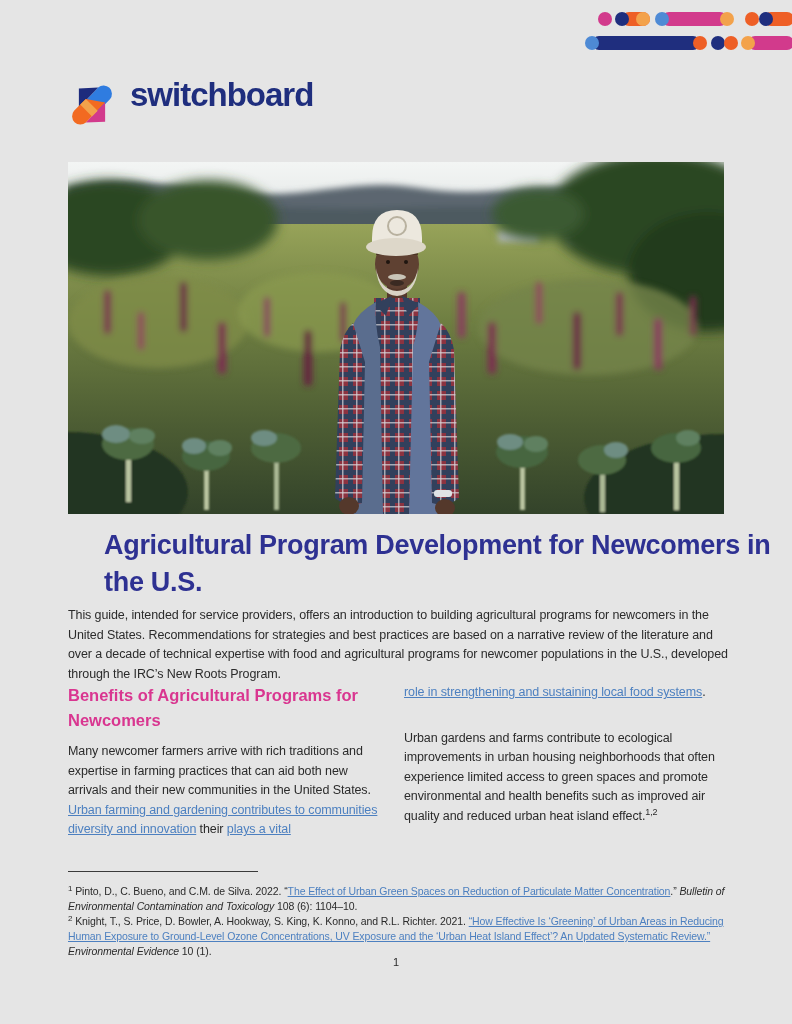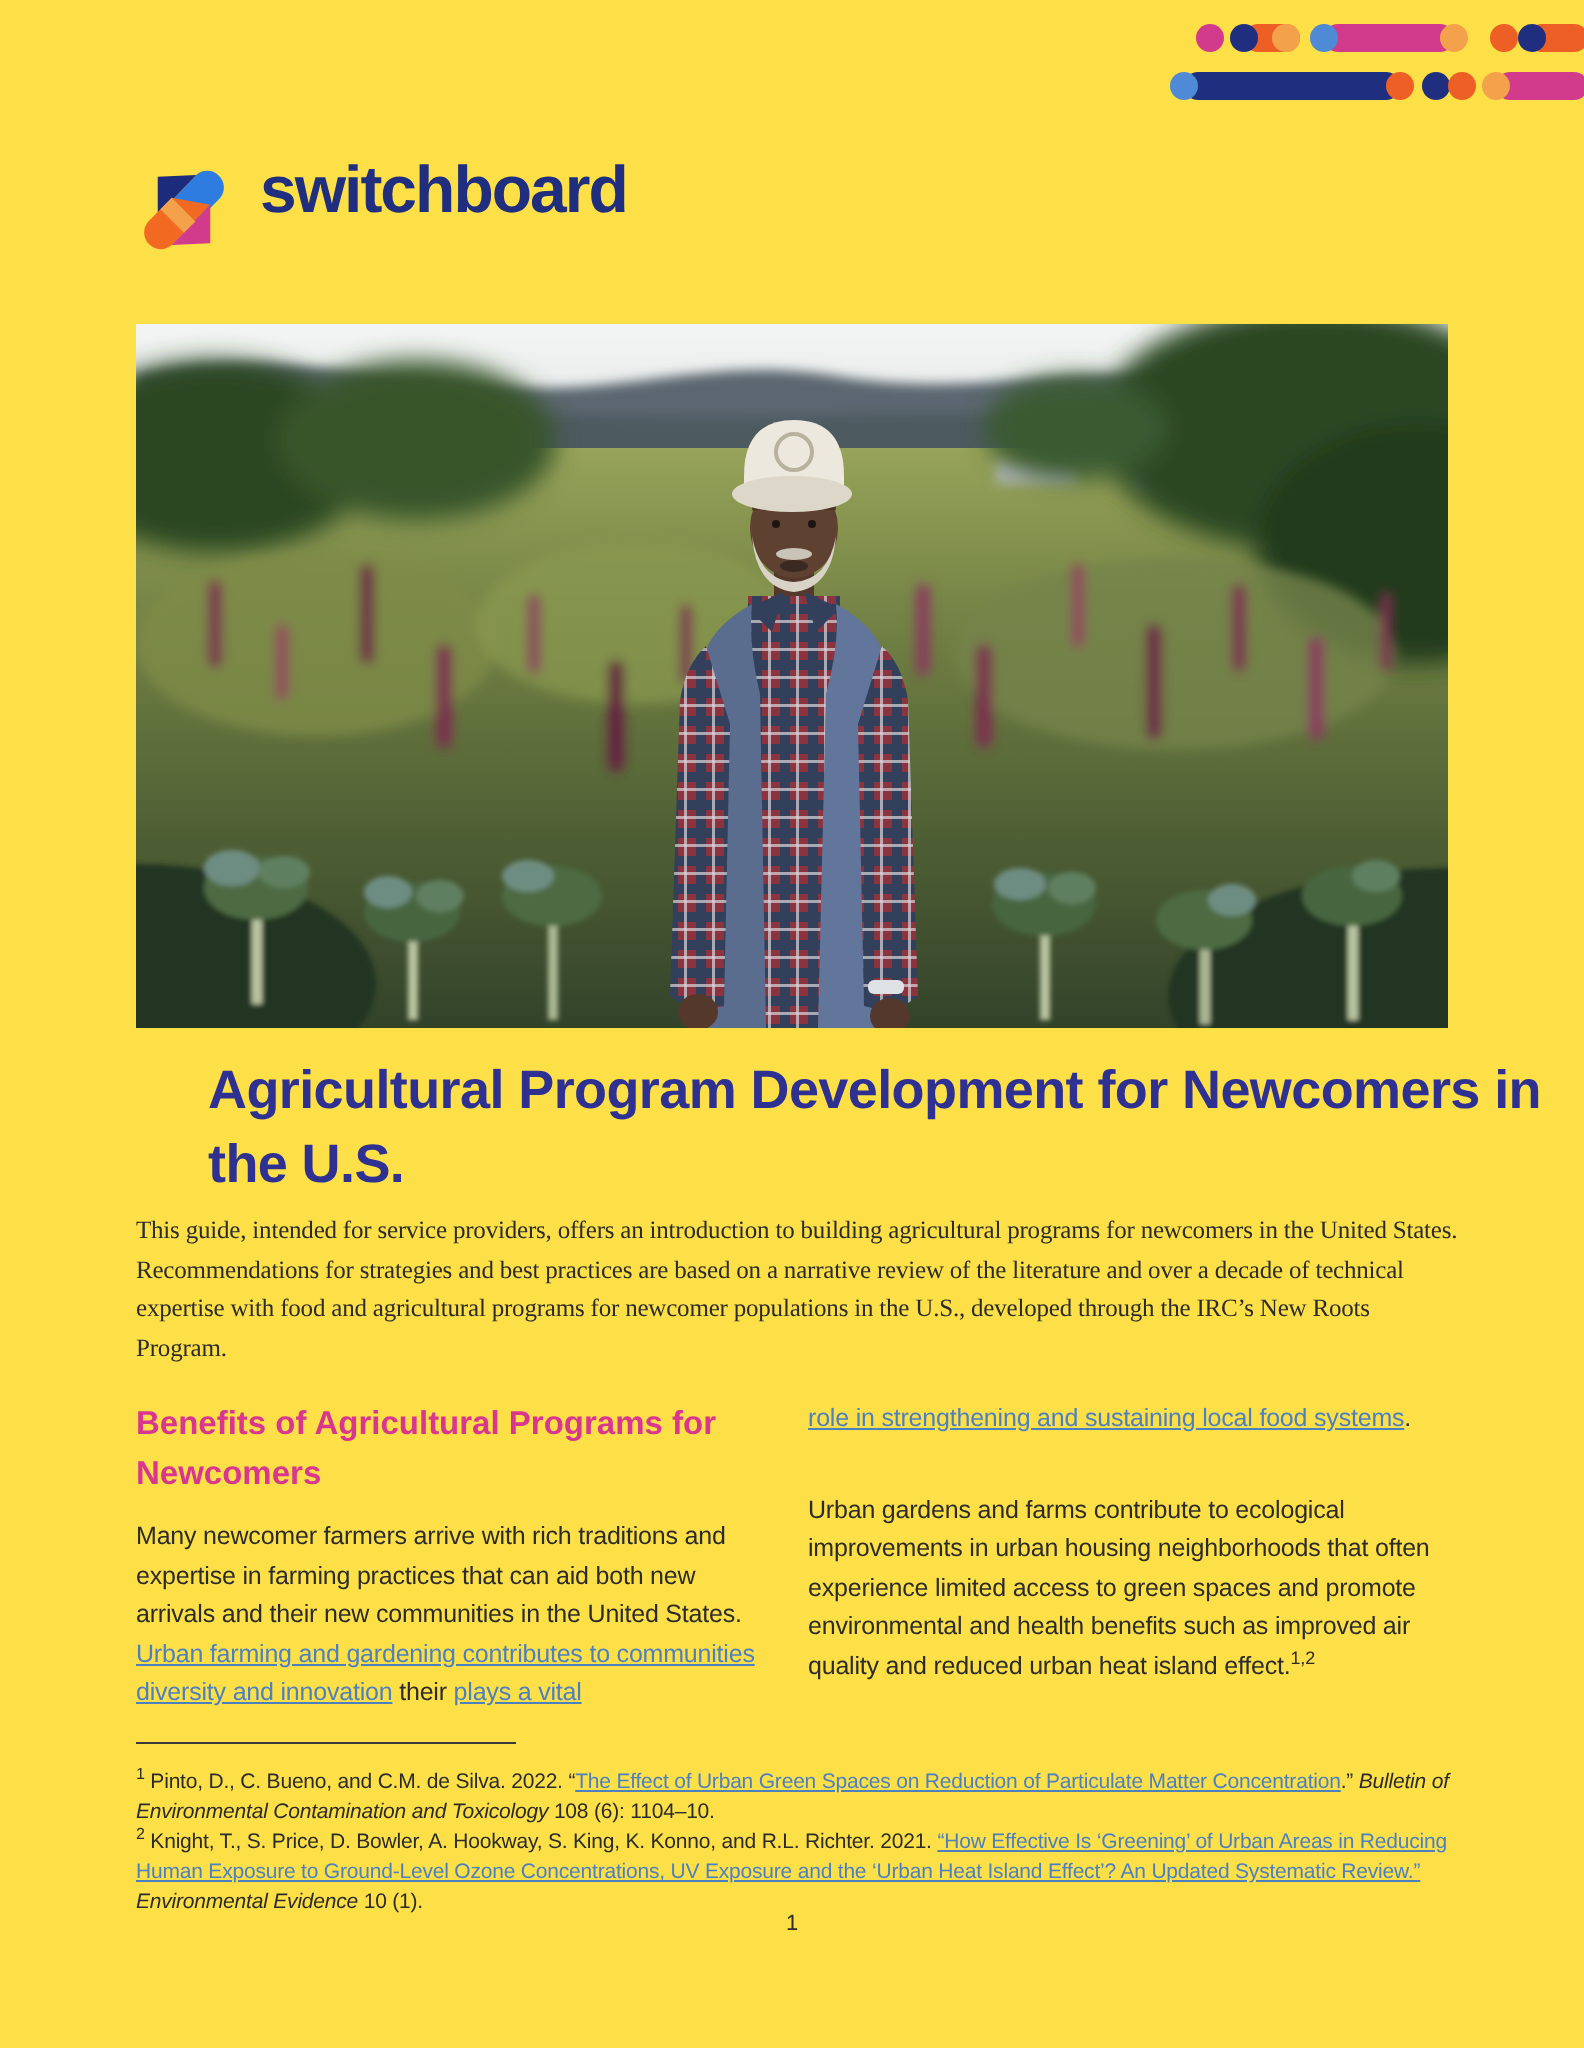--- a/index.html
+++ b/index.html
@@ -2,21 +2,21 @@
 <html><head>
 <meta charset="utf-8">
 <style>
   * { margin: 0; padding: 0; box-sizing: border-box; }
   html, body { background: #9e9e9e; }
   body { font-family: "Liberation Sans", sans-serif; }
   .page {
     position: relative;
     width: 792px; height: 1024px;
     margin: 0 auto;
-    background: #fde047;
+    background: #e5e5e5;
     overflow: hidden;
   }
 
   
   .deco { position: absolute; top: 8px; right: 0; width: 210px; height: 46px; }
 
   
   .logo { position: absolute; top: 76px; left: 64px; display: flex; align-items: flex-start; gap: 10px; }
   .logo-icon { width: 56px; height: 58px; }
   .logo-text { padding-top: 2px; }
@@ -37,26 +37,26 @@
   .title {
     position: absolute; top: 527px; left: 68px; width: 670px;
     color: #2e3192; font-size: 27px; font-weight: bold; line-height: 37px;
     letter-spacing: -0.3px;
     margin-left: 36px;
   }
 
   
   .intro {
     position: absolute; top: 606px; left: 68px; width: 664px;
-    color: #2b2b2b; font-size: 12.5px; line-height: 19.5px; letter-spacing: -0.1px; font-family: Liberation Serif, serif;
+    color: #2b2b2b; font-size: 12.5px; line-height: 19.5px; letter-spacing: -0.1px;
   }
 
   
   .columns {
-    position: absolute; top: 700px; left: 68px; width: 656px;
+    position: absolute; top: 683px; left: 68px; width: 656px;
     display: grid; grid-template-columns: 1fr 1fr; column-gap: 16px;
   }
   .col-heading {
     color: #d93690; font-size: 16.5px; font-weight: bold; line-height: 25px;
     margin-bottom: 9px;
   }
   .body-text { color: #2b2b2b; font-size: 12.5px; line-height: 19.5px; letter-spacing: -0.1px; }
   .body-text p + p { margin-top: 26px; }
   a.doclink, .doclink { color: #4d80c0; text-decoration: underline; cursor: pointer; }
   sup { font-size: 9px; vertical-align: super; line-height: 0; }

